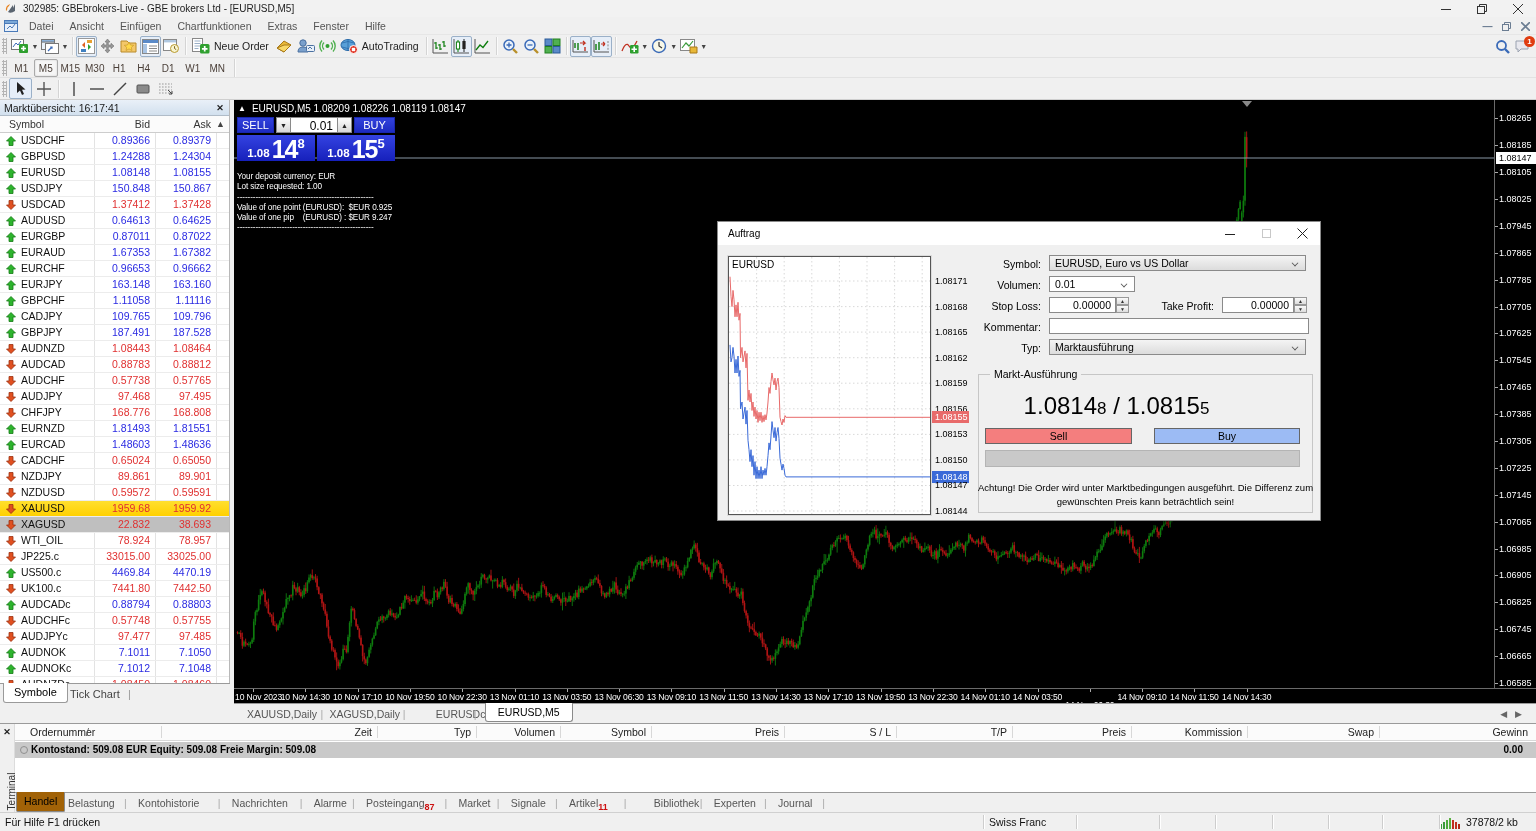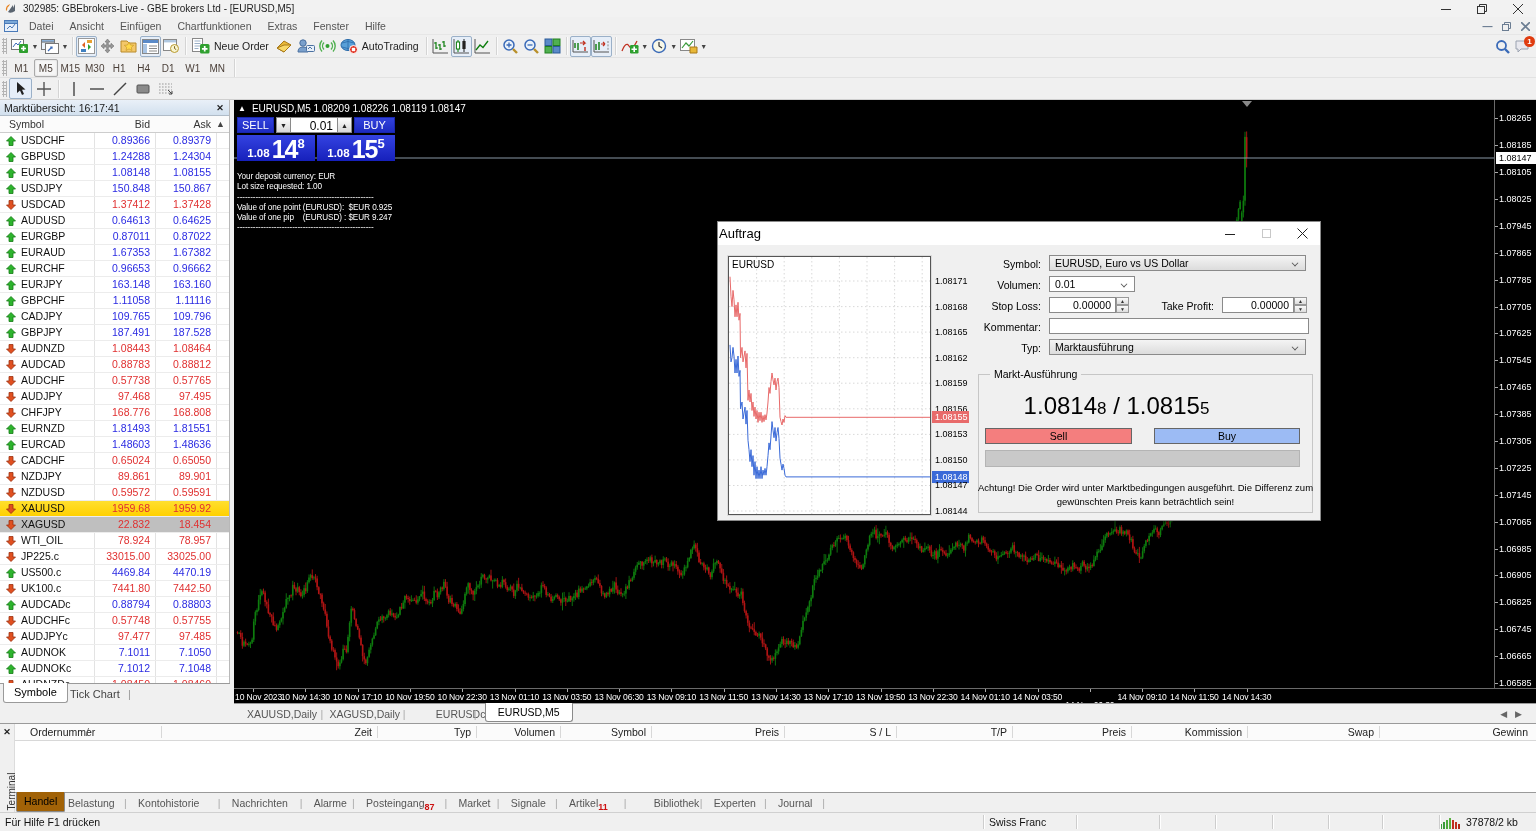--- a/index.html
+++ b/index.html
@@ -94,21 +94,21 @@
 
 #chart-tabs { position:absolute; left:234px; top:703px; width:1302px; height:20px; background:#f0f0f0; border-top:1px solid #9a9a9a; color:#555; font-size:10.5px; }
 .ctab { position:absolute; top:4px; }
 .ctab-sep { position:absolute; top:4px; color:#aaa; }
 .ctab-active { position:absolute; top:-1px; height:19px; padding:3px 12px 0 12px; background:#fff; border:1px solid #8a8a8a; border-top:none; border-radius:0 0 3px 3px; color:#000; }
 .ctab-arrows { position:absolute; right:6px; top:5px; color:#666; font-size:9px; letter-spacing:8px; }
 
 
 #dialog { position:absolute; left:717px; top:221px; width:604px; height:300px; background:#f0f0f0; border:1px solid #8a8a8a; box-shadow:2px 3px 8px rgba(0,0,0,0.5); }
 #dlg-title { height:23px; background:#fff; display:flex; align-items:center; }
-#dlg-title .t { margin-left:1px; font-size:13px; color:#000; }
+#dlg-title .t { margin-left:10px; font-size:10px; color:#000; }
 .dlg-btns { position:absolute; right:0; top:0; height:23px; display:flex; }
 .dlg-btn { width:36px; height:23px; display:flex; align-items:center; justify-content:center; color:#222; }
 .dlg-btn.dis { color:#c8c8c8; }
 #tick-box { position:absolute; left:10px; top:34px; width:203px; height:259px; background:#fff; border:1px solid #555; box-shadow:0 0 0 1px #dcdcdc; }
 #tick-sym { position:absolute; left:3px; top:2px; font-size:10px; color:#000; }
 #tick-svg { position:absolute; left:0; top:0; }
 .tick-label { position:absolute; left:217px; font-size:9px; color:#000; transform:translateY(-50%); }
 .tick-tag { position:absolute; left:214px; width:37px; height:12px; font-size:9px; color:#fff; line-height:12px; padding-left:3px; transform:translateY(-50%); }
 .tick-tag.ask { background:#e86a6a; }
 .tick-tag.bid { background:#3a6ad8; }
@@ -674,21 +674,21 @@
         <span class="sym">XAUUSD</span>
         <span class="bid">1959.68</span>
         <span class="ask">1959.92</span>
       </div>
       <div class="mw-row down silver">
         <svg class="dir" width="10" height="10" viewBox="0 0 10 10">
           <path d="M5 9.5 L0.5 5 H3 V0.5 H7 V5 H9.5 Z" fill="#e05020" stroke="#9a3010" stroke-width="0.8"></path>
         </svg>
         <span class="sym">XAGUSD</span>
         <span class="bid">22.832</span>
-        <span class="ask">18.454</span>
+        <span class="ask">38.693</span>
       </div>
       <div class="mw-row down">
         <svg class="dir" width="10" height="10" viewBox="0 0 10 10">
           <path d="M5 9.5 L0.5 5 H3 V0.5 H7 V5 H9.5 Z" fill="#e05020" stroke="#9a3010" stroke-width="0.8"></path>
         </svg>
         <span class="sym">WTI_OIL</span>
         <span class="bid">78.924</span>
         <span class="ask">78.957</span>
       </div>
       <div class="mw-row down">
@@ -2290,20 +2290,25 @@
       <span class="th-sep" style="left:461px;"></span>
       <span class="th-sep" style="left:545px;"></span>
       <span class="th-sep" style="left:636px;"></span>
       <span class="th-sep" style="left:769px;"></span>
       <span class="th-sep" style="left:881px;"></span>
       <span class="th-sep" style="left:997px;"></span>
       <span class="th-sep" style="left:1116px;"></span>
       <span class="th-sep" style="left:1232px;"></span>
       <span class="th-sep" style="left:1364px;"></span>
     </div>
+  <div id="term-balance">
+    <div id="tb-icon"></div>
+    <span id="tb-text">Kontostand: 509.08 EUR  Equity: 509.08  Freie Margin: 509.08</span>
+    <span id="tb-profit">0.00</span>
+  </div>
   <div id="term-tabs">
       <span class="ttab-active">Handel</span>
       <span class="ttab" style="left:53px;">Belastung</span>
       <span class="ttab-sep" style="left:109.1px;">|</span>
       <span class="ttab" style="left:123.1px;">Kontohistorie</span>
       <span class="ttab-sep" style="left:202.8px;">|</span>
       <span class="ttab" style="left:216.8px;">Nachrichten</span>
       <span class="ttab-sep" style="left:284.70000000000005px;">|</span>
       <span class="ttab" style="left:298.70000000000005px;">Alarme</span>
       <span class="ttab-sep" style="left:337.1px;">|</span>

